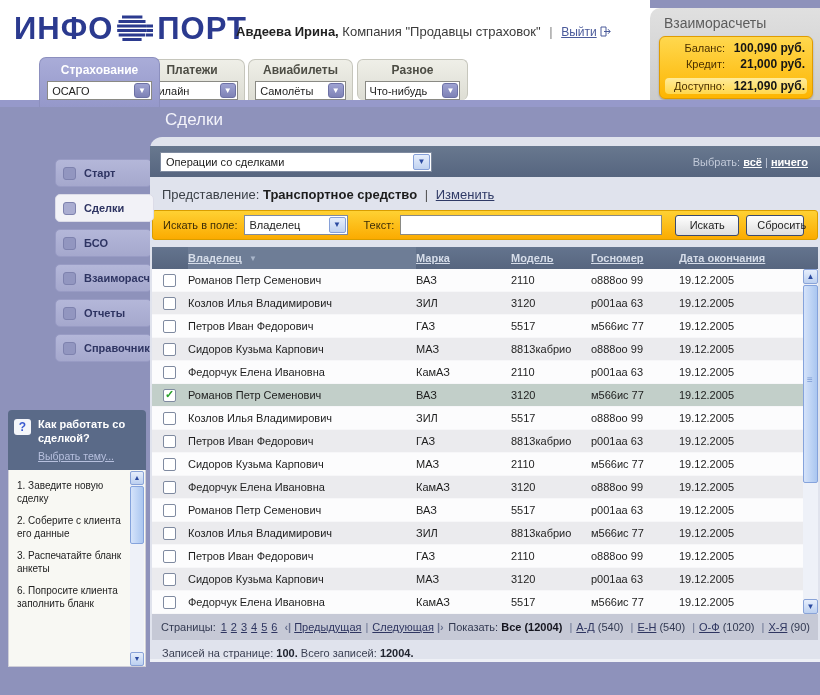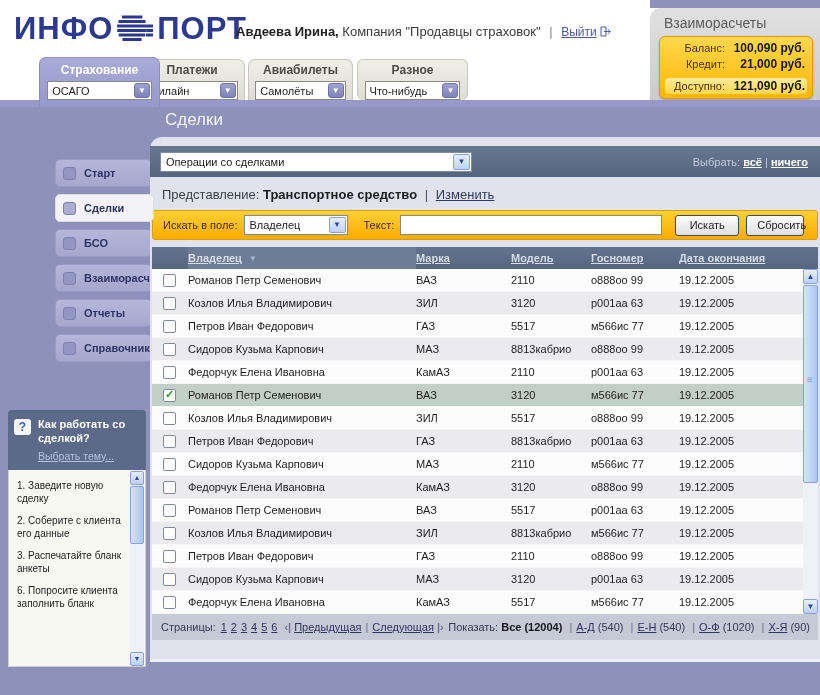--- a/index.html
+++ b/index.html
@@ -60,21 +60,21 @@
   .sb-up { top:0; } .sb-down { bottom:0; }
   .help-thumb { position:absolute; left:0; top:15px; width:14px; height:58px; background:linear-gradient(90deg,#d5e3fa,#aac6f0); border:1px solid #85a3dc; border-radius:2px; cursor:grab; }
 
   
   .page-title { position:absolute; left:165px; top:110px; font-size:17px; color:#f3f3fa; }
   .card { position:absolute; left:150px; top:137px; width:670px; height:525px; background:#e0e3ed; border-radius:12px 0 0 0; border-bottom:3px solid #eef0f6; }
 
   .toolbar { position:absolute; left:0; top:9px; width:670px; height:31px; background:linear-gradient(#68788f,#56657f); display:flex; align-items:center; }
   .xp-select { background:#fff; border:1px solid #7f8ba0; height:20px; display:flex; align-items:center; justify-content:space-between; font-size:11px; color:#222; padding-left:5px; cursor:pointer; }
   .xp-arrow { flex:none; width:17px; height:16px; background:linear-gradient(#e6eefc,#c0d2f0); border:1px solid #86a0d8; border-radius:2px; text-align:center; color:#2b4aa0; font-size:8px; line-height:14px; margin-right:1px; }
-  .ops { width:312px; margin-left:10px;align-items:center; }
+  .ops { width:272px; margin-left:10px;align-items:center; }
   .select-links { margin-left:auto; margin-right:12px; font-size:11px; color:#c2cad9; }
   .select-links a { color:#fff; font-weight:bold; text-decoration:underline; cursor:pointer; }
 
   .view-row { position:absolute; left:12px; top:50px; font-size:13px; color:#3a3f46; }
   .view-value { font-weight:bold; color:#1d1d1d; }
   .view-sep { color:#555; margin:0 4px; }
   .view-change { color:#2f3a66; text-decoration:underline; cursor:pointer; }
 
   .search { position:absolute; left:2px; top:73px; width:666px; height:30px; background:linear-gradient(#ffd133,#fbab00); border:1px solid #d99e00; border-radius:3px; display:flex; align-items:center; font-size:11px; color:#3c2e08; }
   .search .lab1 { margin-left:10px; }
@@ -522,15 +522,21 @@
         
           <span class="pg-sep">|</span><a>Е-Н</a> <span>(540)</span>
         
           <span class="pg-sep">|</span><a>О-Ф</a> <span>(1020)</span>
         
           <span class="pg-sep">|</span><a>Х-Я</a> <span>(90)</span>
         
       </span>
     </div>
 
+    <div class="records">
+      <span>Записей на странице:</span>
+      <b>100.</b>
+      <span>Всего записей:</span>
+      <b>12004.</b>
+    </div>
 
   </div>
 </div>
 
 </body></html>

